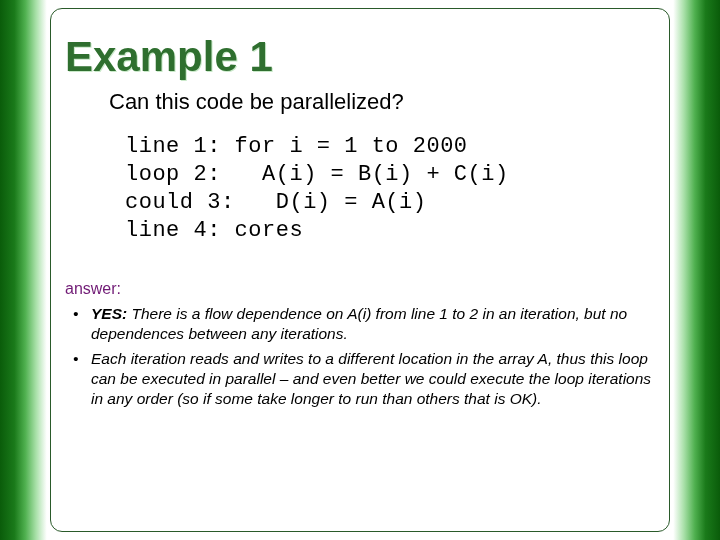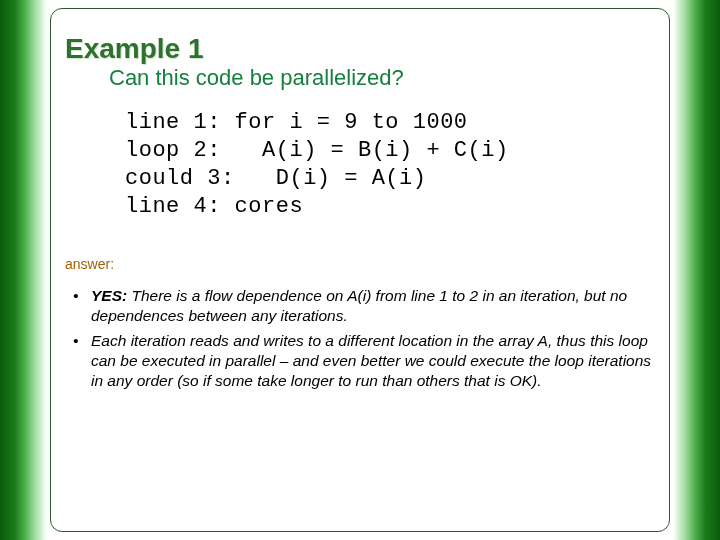--- a/index.html
+++ b/index.html
@@ -17,43 +17,44 @@
   .inner {
     position: absolute;
     left: 50px; right: 50px; top: 8px; bottom: 8px;
     background: #fff;
     border: 1px solid #2a5a2a;
     border-radius: 12px;
     padding: 24px 14px 8px 14px;
   }
   .title {
     color: #2f6f2f;
-    font-size: 28px;
+    font-size: 42px;
     font-weight: bold;
     text-shadow: 1px 1px 0 #c9e9c9;
+    margin-bottom: 8px;
   }
   .question {
     font-size: 22px;
-    color: #15803d;
+    color: #000000;
     margin-left: 44px;
     margin-bottom: 18px;
   }
   .code {
     font-family: "Courier New", Courier, monospace;
     font-size: 22px;
     line-height: 1.28;
     margin-left: 60px;
     white-space: pre;
     letter-spacing: 0.5px;
   }
   .answer-label {
-    font-size: 14px;
+    font-size: 16px;
     margin-top: 34px;
-    margin-bottom: 14px;
-    color: #a16207;
+    margin-bottom: 6px;
+    color: #701a75;
   }
   .bullets {
     list-style: none;
     font-size: 15.5px;
     line-height: 1.32;
     font-style: italic;
   }
   .bullets li {
     position: relative;
     padding-left: 26px;
@@ -67,21 +68,21 @@
   }
   .b1-lead { font-weight: bold; }
 </style>
 </head>
 <body>
 
 <div class="inner">
   <div class="title">Example 1</div>
   <div class="question">Can this code be parallelized?</div>
 
-  <div class="code"><span>line 1: for i = 9 to 1000</span>
+  <div class="code"><span>line 1: for i = 1 to 2000</span>
 <span>loop 2:   A(i) = B(i) + C(i)</span>
 <span>could 3:   D(i) = A(i)</span>
 <span>line 4: cores</span></div>
 
   <div class="answer-label">answer:</div>
 
   <ul class="bullets">
     <li>
       <span class="b1-lead">YES:</span><span> There is a flow dependence on A(i) from line 1 to 2 in an iteration, but no dependences between any iterations.</span>
     </li>

